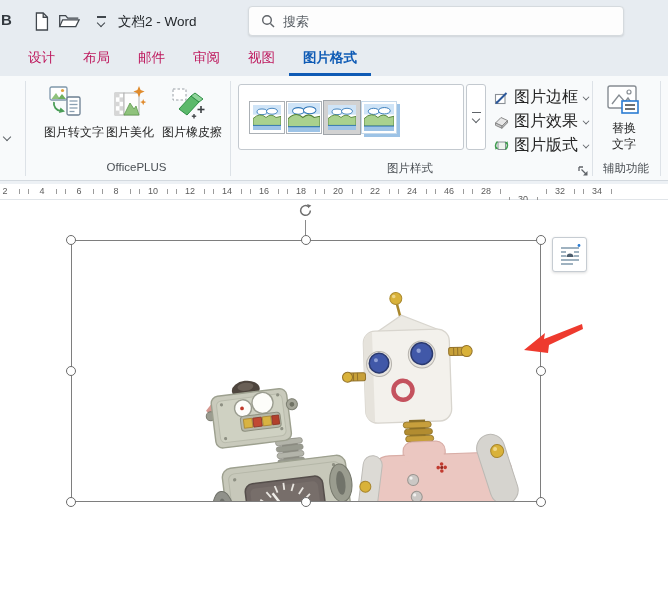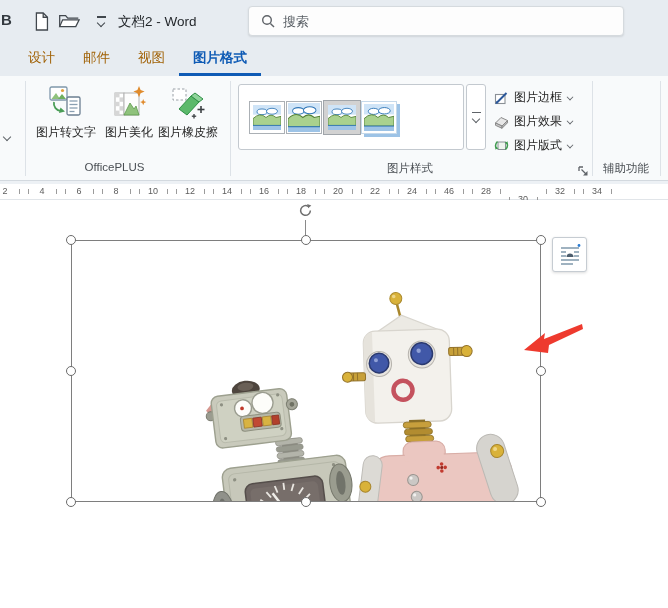--- a/index.html
+++ b/index.html
@@ -19,40 +19,40 @@
   .doc-title { position:absolute; left:118px; top:13px; font-size:13.5px; color:#1f2327; }
   .searchbox {
     position:absolute; left:248px; top:6px; width:376px; height:30px; background:#fdfdfd;
     border:1px solid #d5dade; border-radius:4px; box-shadow:0 1px 2px rgba(0,0,0,.10);
     display:flex; align-items:center; padding-left:12px;
   }
   .searchbox input { border:none; outline:none; background:transparent; font-size:13px; color:#333; margin-left:8px; width:300px; font-family:inherit; }
   .searchbox input::placeholder { color:#555b61; opacity:1; }
   
   .tabbar { position:absolute; left:0; top:42px; width:668px; height:34px; background:#e7ecf1; display:flex; align-items:flex-end; padding-left:14px; }
-  .tab { font-size:13.5px; color:#a16207; padding:8px 14px 9px; cursor:pointer; }
+  .tab { font-size:13.5px; color:#be185d; padding:8px 14px 9px; cursor:pointer; }
   .tab.active { color:#0f5bb5; font-weight:bold; border-bottom:3px solid #0f5bb5; padding-bottom:6px; }
   
   .ribbon { position:absolute; left:0; top:76px; width:668px; height:105px; background:#f8fafb; border-bottom:1px solid #d3d9df; }
   .vdiv { position:absolute; top:5px; height:95px; width:1px; background:#dde2e7; }
   .grp-label { position:absolute; top:85px; font-size:11.5px; color:#4a4f54; text-align:center; }
   .collapsed-chev { position:absolute; left:4px; top:58px; }
-  .big-btn { position:absolute; top:6px; height:76px; text-align:center; cursor:pointer; border-radius:3px; }
+  .big-btn { position:absolute; top:6px; height:76px; text-align:right; cursor:pointer; border-radius:3px; }
   .big-btn .bicon { display:block; margin:2px auto 2px; }
   .big-btn .blabel { font-size:12px; color:#262626; white-space:nowrap; display:block; margin-top:2px; }
   .gallery { position:absolute; left:238px; top:8px; width:226px; height:66px; background:#fff; border:1px solid #c3c9cf; border-radius:3px; }
   .thumb { position:absolute; top:16px; width:36px; height:33px; background:#fff; cursor:pointer; }
   .thumb svg { display:block; width:100%; height:100%; }
   .f1 { border:1px solid #abb0b5; padding:3px; }
   .f2 { border:1px solid #abb0b5; padding:1px; }
   .f3 { border:4px solid #d2d2d2; outline:1px solid #a0a5aa; }
   .f4 { border:1px solid #c6d9ea; padding:2px; box-shadow:3px 3px 0 #9dc3e6; }
   .more-btn { position:absolute; left:466px; top:8px; width:20px; height:66px; background:#fff; border:1px solid #c3c9cf; border-radius:3px; display:flex; flex-direction:column; align-items:center; justify-content:center; cursor:pointer; }
   .more-btn .bar { width:9px; height:1.6px; background:#5f6368; margin-bottom:3px; }
-  .menu-btn { position:absolute; left:494px; width:97px; height:22px; display:flex; align-items:center; font-size:12px; color:#262626; cursor:pointer; }
+  .menu-btn { position:absolute; left:494px; width:97px; height:22px; display:flex; align-items:center; font-size:16px; color:#262626; cursor:pointer; }
   .menu-btn svg { margin-right:5px; flex:none; }
   .menu-btn .mchev { margin-left:5px; transform:rotate(45deg) scale(.8); border-color:#5f6368; }
   .launcher { position:absolute; left:577px; top:89px; width:13px; height:13px; cursor:pointer; }
   .alt-btn { position:absolute; left:598px; top:6px; width:52px; height:78px; text-align:center; cursor:pointer; border-radius:3px; }
   .alt-btn .blabel { font-size:12px; color:#262626; line-height:16px; display:block; }
   
   .rulerbar { position:absolute; left:0; top:181px; width:668px; height:19px; background:#fff; border-top:3px solid #edf1f5; border-bottom:1px solid #e1e5e9; }
   .ruler-cell { position:absolute; top:1px; width:37px; height:13px; }
   .rnum { position:absolute; left:0; right:0; text-align:center; font-size:9px; color:#5c5c5c; top:1px; }
   .rtick { position:absolute; top:4px; width:1px; height:5px; background:#9b9b9b; }
@@ -97,21 +97,23 @@
       <svg width="14" height="14" viewBox="0 0 14 14">
           <circle cx="6" cy="6" r="4.3" fill="none" stroke="#5f6368" stroke-width="1.4"></circle>
           <line x1="9.4" y1="9.4" x2="13" y2="13" stroke="#5f6368" stroke-width="1.4"></line>
         </svg>
       <input type="text" placeholder="搜索" style="">
     </div>
   </div>
 
   <div class="tabbar">
     <span class="tab">设计</span>
+    <span class="tab">布局</span>
     <span class="tab">邮件</span>
+    <span class="tab">审阅</span>
     <span class="tab">视图</span>
     <span class="tab active">图片格式</span>
   </div>
 
   <div class="ribbon">
     <span class="collapsed-chev chev" style="border-color:#5f6368;"></span>
     <div class="vdiv" style="left:25px;"></div>
 
     <div class="big-btn" style="left:28px;width:76px;">
       <svg class="bicon" width="36" height="38" viewBox="0 0 36 38">
@@ -157,21 +159,21 @@
             <line x1="31" y1="22" x2="31" y2="29"></line>
             <line x1="27.5" y1="25.5" x2="34.5" y2="25.5"></line>
           </g>
         <g stroke="#3c4043" stroke-width="1.3">
             <line x1="24" y1="30" x2="24" y2="34.5"></line>
             <line x1="21.8" y1="32.2" x2="26.2" y2="32.2"></line>
           </g>
       </svg>
       <span class="blabel">图片橡皮擦</span>
     </div>
-    <div class="grp-label" style="left:42px;width:145px;">OfficePLUS</div>
+    <div class="grp-label" style="left:64px;width:145px;">OfficePLUS</div>
 
     <div class="vdiv" style="left:230px;"></div>
 
     <div class="gallery">
         <div class="thumb f1" style="left: 10px;">
           <svg viewBox="0 0 28 22" preserveAspectRatio="none">
             <rect width="28" height="22" fill="#fff"></rect>
             <rect width="28" height="8.5" fill="#cfe4f7"></rect>
             <ellipse cx="9" cy="6" rx="5" ry="2.5" fill="#fff" stroke="#2e75b6" stroke-width="0.8"></ellipse>
             <ellipse cx="19" cy="5.5" rx="5.5" ry="2.6" fill="#fff" stroke="#2e75b6" stroke-width="0.8"></ellipse>
@@ -250,20 +252,34 @@
     </div>
     <svg class="launcher" viewBox="0 0 13 13">
       <path d="M2,2 h4 M2,2 v4" stroke="#5f6368" stroke-width="1.3" fill="none"></path>
       <line x1="4.5" y1="4.5" x2="9.5" y2="9.5" stroke="#5f6368" stroke-width="1.3"></line>
       <polygon points="10.5,10.5 10.5,6 6,10.5" fill="#5f6368"></polygon>
     </svg>
     <div class="grp-label" style="left:340px;width:140px;">图片样式</div>
 
     <div class="vdiv" style="left:592px;"></div>
 
+    <div class="alt-btn">
+      <svg width="36" height="32" viewBox="0 0 36 32" style="margin-top:2px;">
+        <rect x="2" y="2" width="28" height="22" rx="2" fill="#fff" stroke="#868c92" stroke-width="1.4"></rect>
+        <circle cx="23" cy="8" r="2" fill="none" stroke="#868c92" stroke-width="1.2"></circle>
+        <path d="M6,20 L13,11 L19,18 L22,14 L26,20" fill="none" stroke="#868c92" stroke-width="1.4"></path>
+        <rect x="16" y="17" width="16" height="12" fill="#fff" stroke="#2b7cd3" stroke-width="1.6"></rect>
+        <g stroke="#3c4043" stroke-width="1.5">
+            <line x1="19" y1="21" x2="29" y2="21"></line>
+            <line x1="19" y1="25" x2="29" y2="25"></line>
+          </g>
+      </svg>
+      <span class="blabel">替换</span>
+      <span class="blabel">文字</span>
+    </div>
     <div class="grp-label" style="left:594px;width:64px;">辅助功能</div>
     <div class="vdiv" style="left:660px;"></div>
   </div>
 
   <div class="rulerbar">
     <div style="position:relative;width:100%;height:100%;">
         <div class="ruler-cell" style="left: -13.5px;">
           <span class="rnum">2</span>
           <span class="rtick rr"></span>
         </div>

